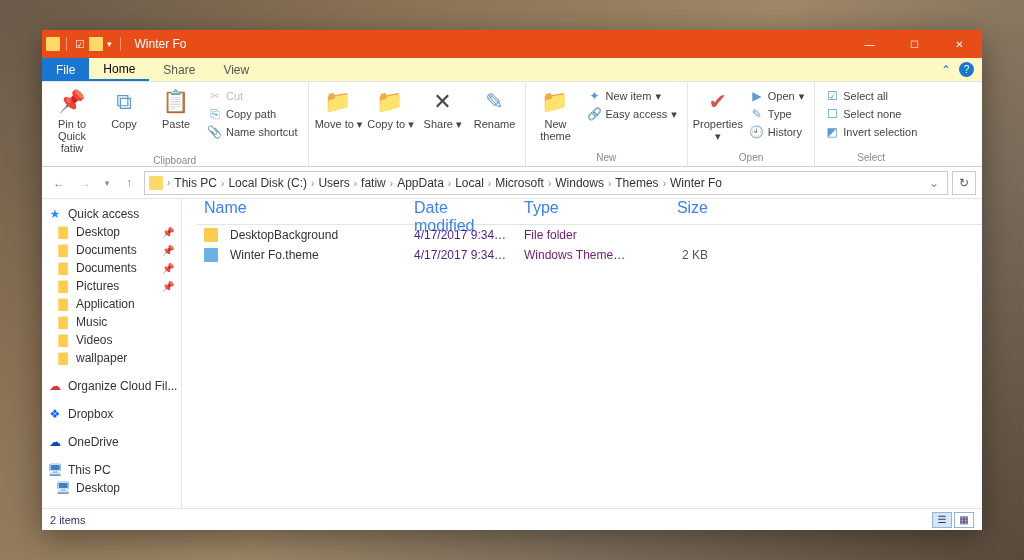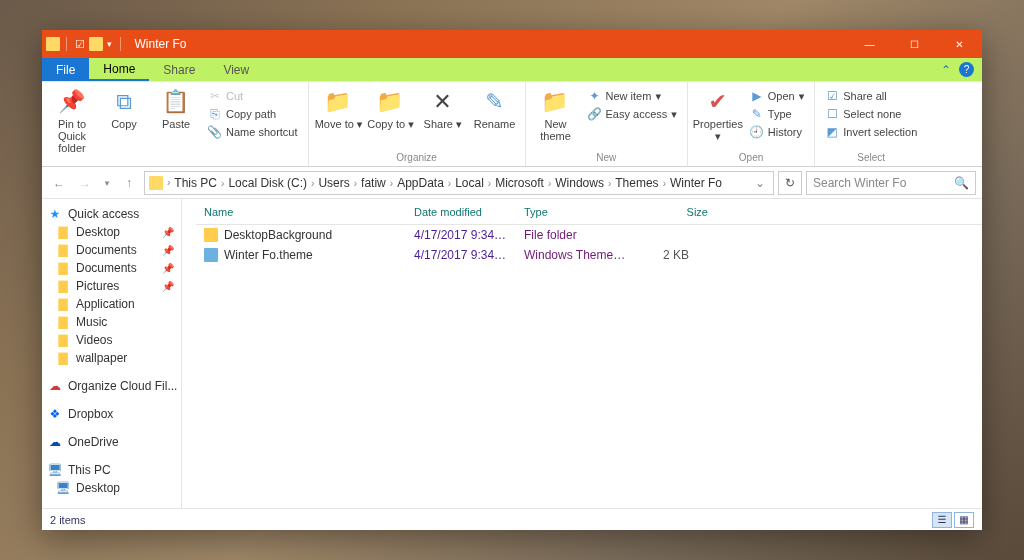--- a/index.html
+++ b/index.html
@@ -35,21 +35,21 @@
 .tb-check { color: #fff; font-size: 11px; text-align: center; line-height: 14px; }
 .tb-sep { width: 1px; height: 14px; background: rgba(255,255,255,0.4); margin: 0 4px; }
 .titlebar-title { flex: 1; padding-left: 4px; }
 .titlebar-controls { display: flex; }
 .titlebar-controls .tctl {
   width: 45px; height: 28px; display: flex; align-items: center; justify-content: center;
   color: #fff; cursor: pointer; font-size: 10px;
 }
 
 .menubar {
-  background: #bef264;
+  background: #fef9c3;
   border-bottom: 1px solid #e5e5e5;
   height: 24px;
   display: flex;
   align-items: center;
   font-size: 12px;
 }
 .menu-tab {
   padding: 0 14px; height: 100%; display: flex; align-items: center; cursor: pointer; color: #555;
 }
 .menu-tab.file { background: #1976d2; color: #fff; }
@@ -117,33 +117,33 @@
 .sb-item .pin { margin-left: auto; color: #888; font-size: 10px; }
 .ic-star { color: #1e90ff; }
 .ic-folder { color: #ffcc4d; }
 .ic-dropbox { color: #0062ff; }
 .ic-onedrive { color: #094ab2; }
 .ic-pc { color: #3b82c4; }
 .ic-desktop { color: #3b82c4; }
 .ic-cc { color: #da373c; }
 
 .filepane { flex: 1; display: flex; flex-direction: column; padding-left: 14px; }
-.columns { display: flex; font-size: 11px; color: #0f766e; border-bottom: 1px solid #e5e5e5; height: 26px; align-items: center; }
+.columns { display: flex; font-size: 16px; color: #3b82f6; border-bottom: 1px solid #e5e5e5; height: 26px; }
 .col { padding: 0 8px; cursor: pointer; }
 .col-name { width: 210px; }
 .col-date { width: 110px; }
 .col-type { width: 120px; }
 .col-size { width: 80px; text-align: right; }
 .rows { flex: 1; overflow: auto; }
 .row { display: flex; font-size: 12px; height: 20px; align-items: center; color: #333; }
 .row .cell { padding: 0 8px; overflow: hidden; text-overflow: ellipsis; white-space: nowrap; }
-.row .c-name { width: 210px; display: flex; align-items: center; gap: 6px; }
+.row .c-name { width: 210px; display: flex; align-items: center; gap: 12px; }
 .row .c-date { width: 110px; color: #4c1d95; }
 .row .c-type { width: 120px; color: #701a75; }
-.row .c-size { width: 80px; text-align: center; color: #555; }
+.row .c-size { width: 80px; text-align: right; color: #555; }
 .file-ic { width: 14px; height: 14px; display: inline-block; border-radius: 1px; flex-shrink: 0; }
 .file-ic.folder { background: #ffcc4d; }
 .file-ic.theme { background: #6bb2e2; }
 
 .statusbar { height: 22px; border-top: 1px solid #e5e5e5; display: flex; align-items: center; font-size: 11px; color: #336; padding: 0 8px; }
 .statusbar .view-toggles { margin-left: auto; display: flex; gap: 2px; }
 .vt { width: 20px; height: 16px; border: 1px solid #8fb4e0; display: flex; align-items: center; justify-content: center; font-size: 10px; color: #336; cursor: pointer; }
 .vt.active { background: #d6e6f5; }
 </style>
 </head>
@@ -177,21 +177,21 @@
       <span style="font-size:12px;color:#1976d2">⌃</span>
       <span class="help-circle">?</span>
     </div>
   </div>
 
   <div class="ribbon">
     <div class="ribbon-group">
       <div class="ribbon-group-content">
         <div class="rbtn-big">
           <span class="ricon">📌</span>
-          <span class="rlbl">Pin to Quick folder</span>
+          <span class="rlbl">Pin to Quick fatiw</span>
         </div>
         <div class="rbtn-big">
           <span class="ricon">⧉</span>
           <span class="rlbl">Copy</span>
         </div>
         <div class="rbtn-big">
           <span class="ricon">📋</span>
           <span class="rlbl">Paste</span>
         </div>
         <div class="rbtn-small-col">
@@ -202,20 +202,21 @@
           <div class="rbtn-small">
               <span class="ricon">⎘</span>
               <span>Copy path</span>
             </div>
           <div class="rbtn-small">
               <span class="ricon">📎</span>
               <span>Name shortcut</span>
             </div>
         </div>
       </div>
+      <div class="ribbon-group-label">Clipboard</div>
     </div>
 
     <div class="ribbon-group">
       <div class="ribbon-group-content">
         <div class="rbtn-big">
           <span class="ricon">📁</span>
           <span class="rlbl"><span>Move to</span> ▾</span>
         </div>
         <div class="rbtn-big">
           <span class="ricon">📁</span>
@@ -223,21 +224,20 @@
         </div>
         <div class="rbtn-big">
           <span class="ricon" style="color:#444">✕</span>
           <span class="rlbl"><span>Share</span> ▾</span>
         </div>
         <div class="rbtn-big">
           <span class="ricon">✎</span>
           <span class="rlbl">Rename</span>
         </div>
       </div>
-      <div class="ribbon-group-label">Organize</div>
     </div>
 
     <div class="ribbon-group">
       <div class="ribbon-group-content">
         <div class="rbtn-big">
           <span class="ricon" style="color:#ffcc4d">📁</span>
           <span class="rlbl">New theme</span>
         </div>
         <div class="rbtn-small-col">
           <div class="rbtn-small"><span class="ricon">✦</span><span>New item</span> ▾</div>
@@ -266,21 +266,21 @@
         </div>
       </div>
       <div class="ribbon-group-label">Open</div>
     </div>
 
     <div class="ribbon-group" style="border-right:none">
       <div class="ribbon-group-content">
         <div class="rbtn-small-col">
           <div class="rbtn-small">
               <span class="ricon">☑</span>
-              <span>Share all</span>
+              <span>Select all</span>
             </div>
           <div class="rbtn-small">
               <span class="ricon">☐</span>
               <span>Select none</span>
             </div>
           <div class="rbtn-small">
               <span class="ricon">◩</span>
               <span>Invert selection</span>
             </div>
         </div>
@@ -294,24 +294,20 @@
     <div class="nav-btn" style="color:#ccc">→</div>
     <div class="nav-btn" style="width:14px;font-size:9px">▾</div>
     <div class="nav-btn">↑</div>
     <div class="breadcrumb">
       <span class="bc-icon"></span>
       <span class="sep">›</span>
       <span id="bc-container"><span class="crumb">This PC</span><span class="sep">›</span><span class="crumb">Local Disk (C:)</span><span class="sep">›</span><span class="crumb">Users</span><span class="sep">›</span><span class="crumb">fatiw</span><span class="sep">›</span><span class="crumb">AppData</span><span class="sep">›</span><span class="crumb">Local</span><span class="sep">›</span><span class="crumb">Microsoft</span><span class="sep">›</span><span class="crumb">Windows</span><span class="sep">›</span><span class="crumb">Themes</span><span class="sep">›</span><span class="crumb">Winter Fo</span></span>
       <span class="bc-drop">⌄</span>
     </div>
     <div class="refresh-btn">↻</div>
-    <div class="search-box">
-      <span>Search Winter Fo</span>
-      <span style="font-size:12px">🔍</span>
-    </div>
   </div>
 
   <div class="content">
     <div class="sidebar">
       <div class="sb-section">
         <div class="sb-item head">
             <span class="sb-icon ic-star">★</span>
             <span>Quick access</span>
           </div>
         <div id="sb-quick">

